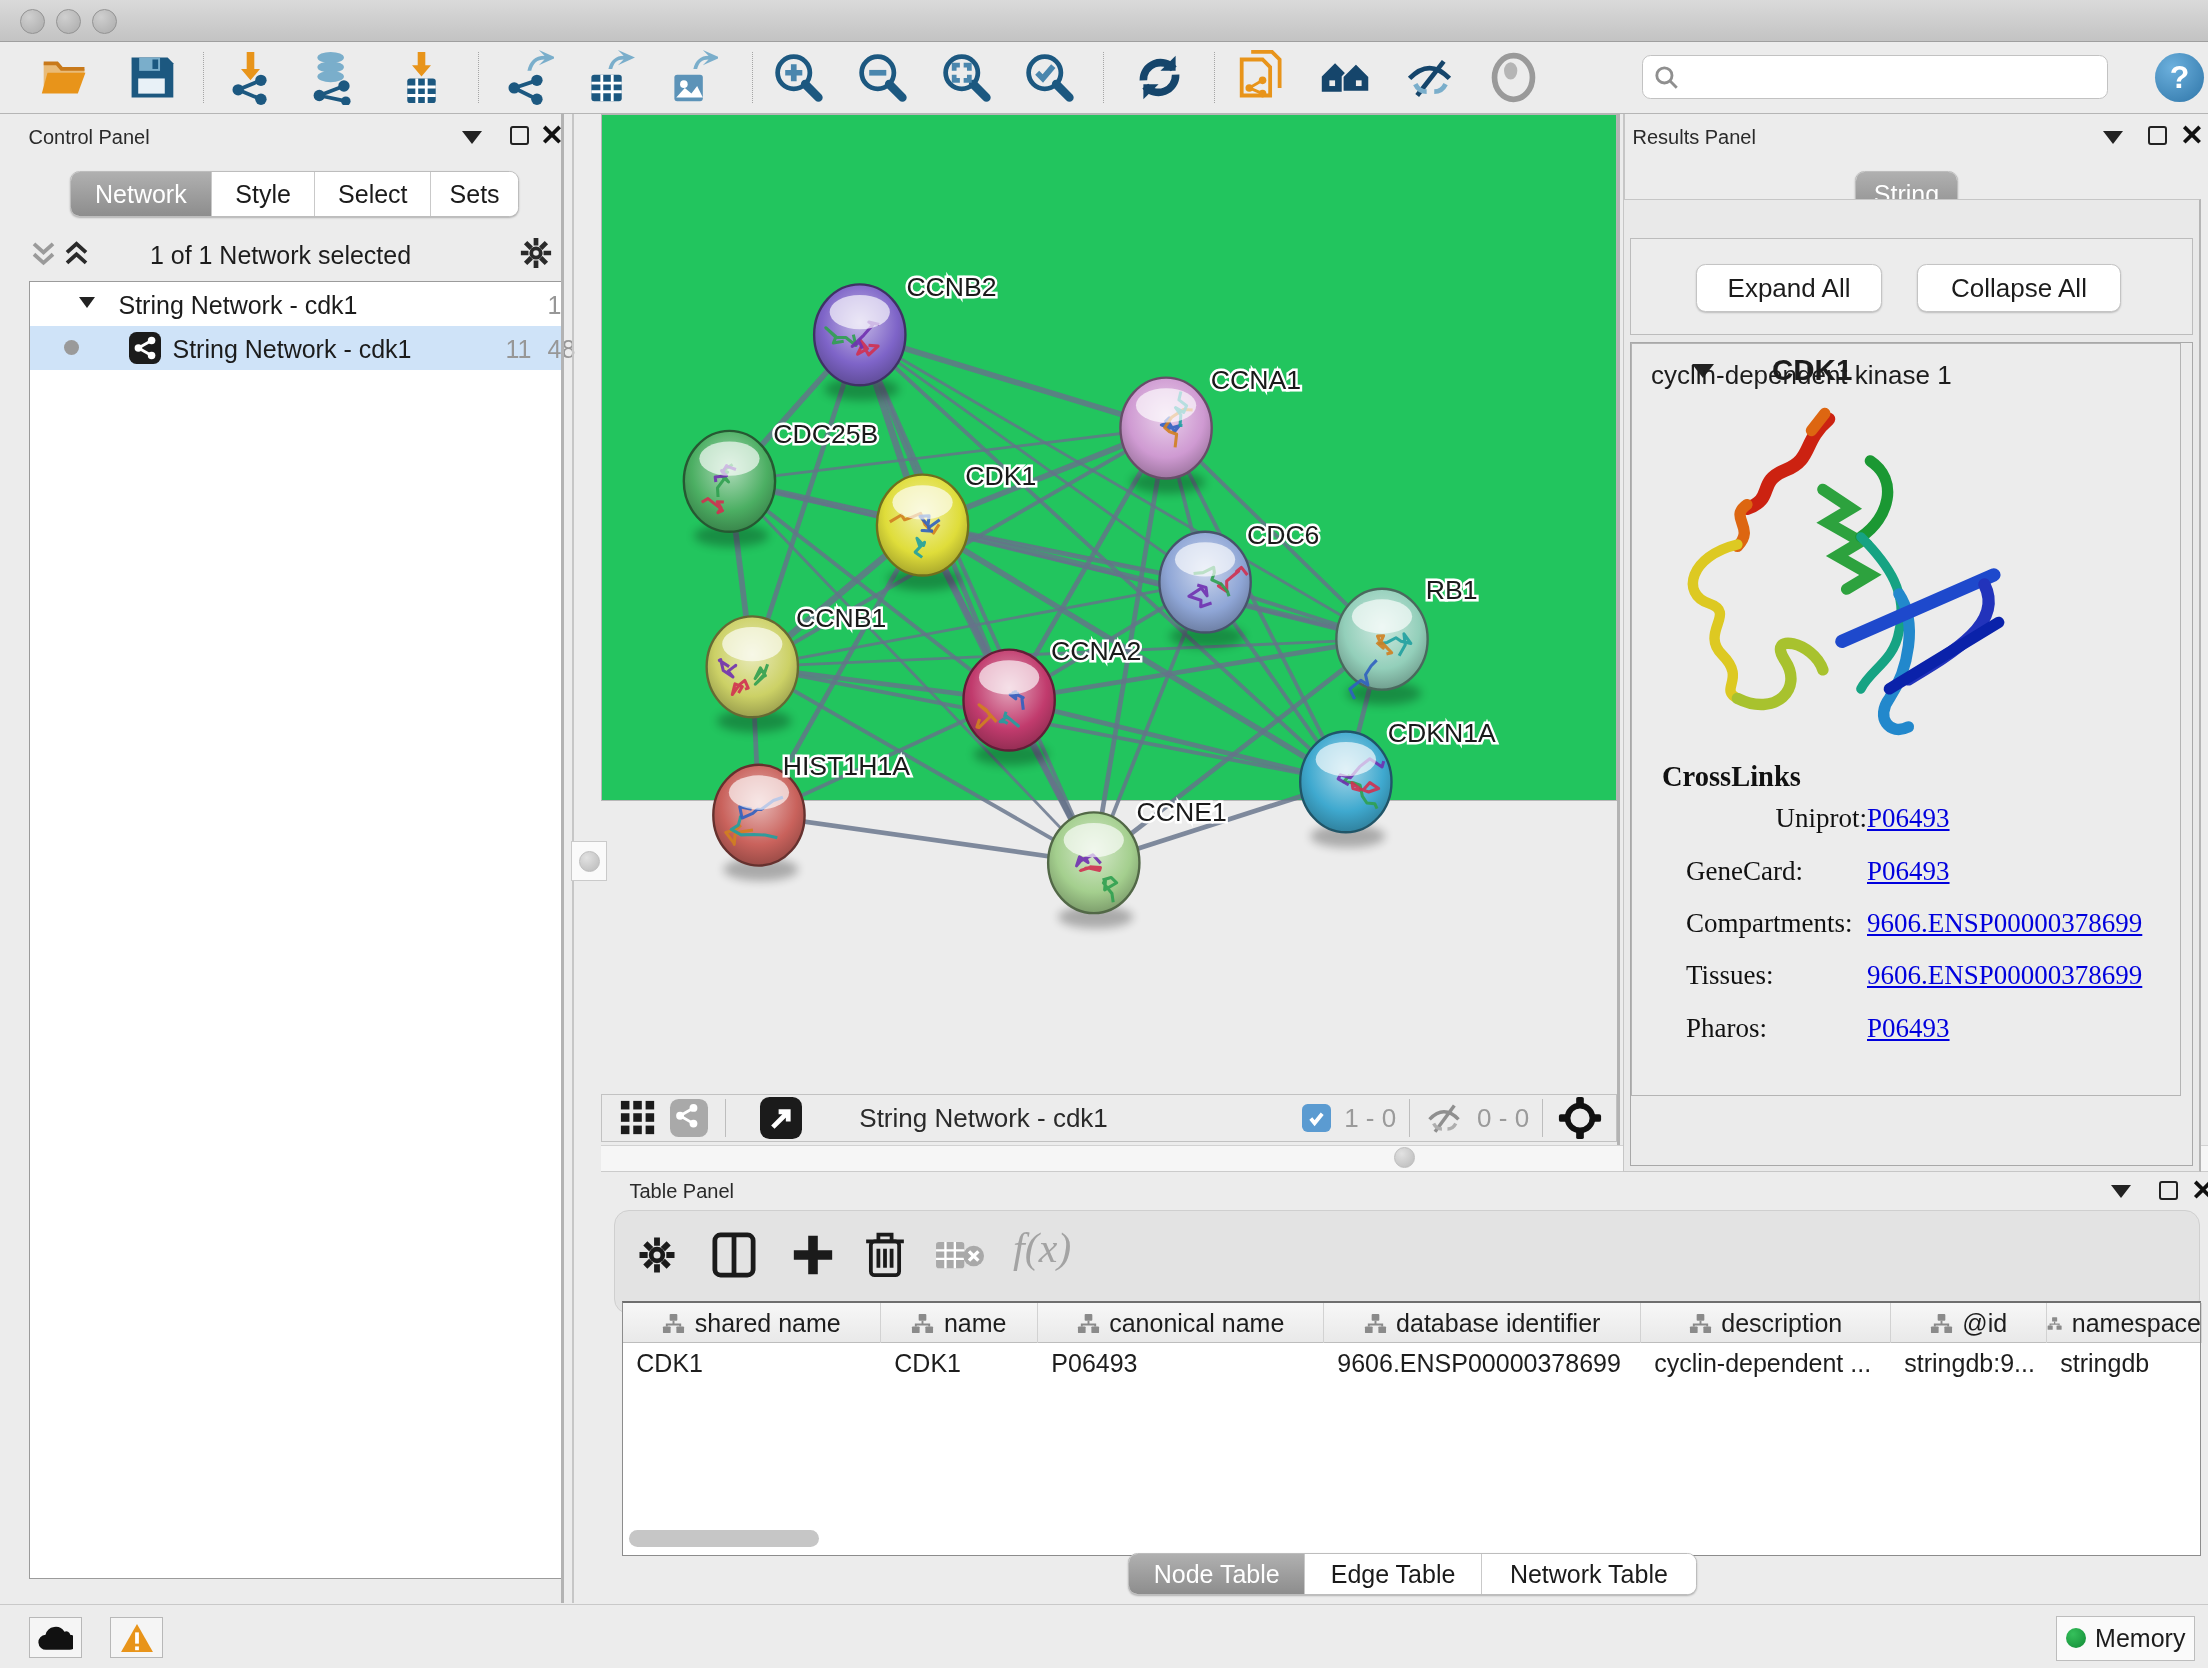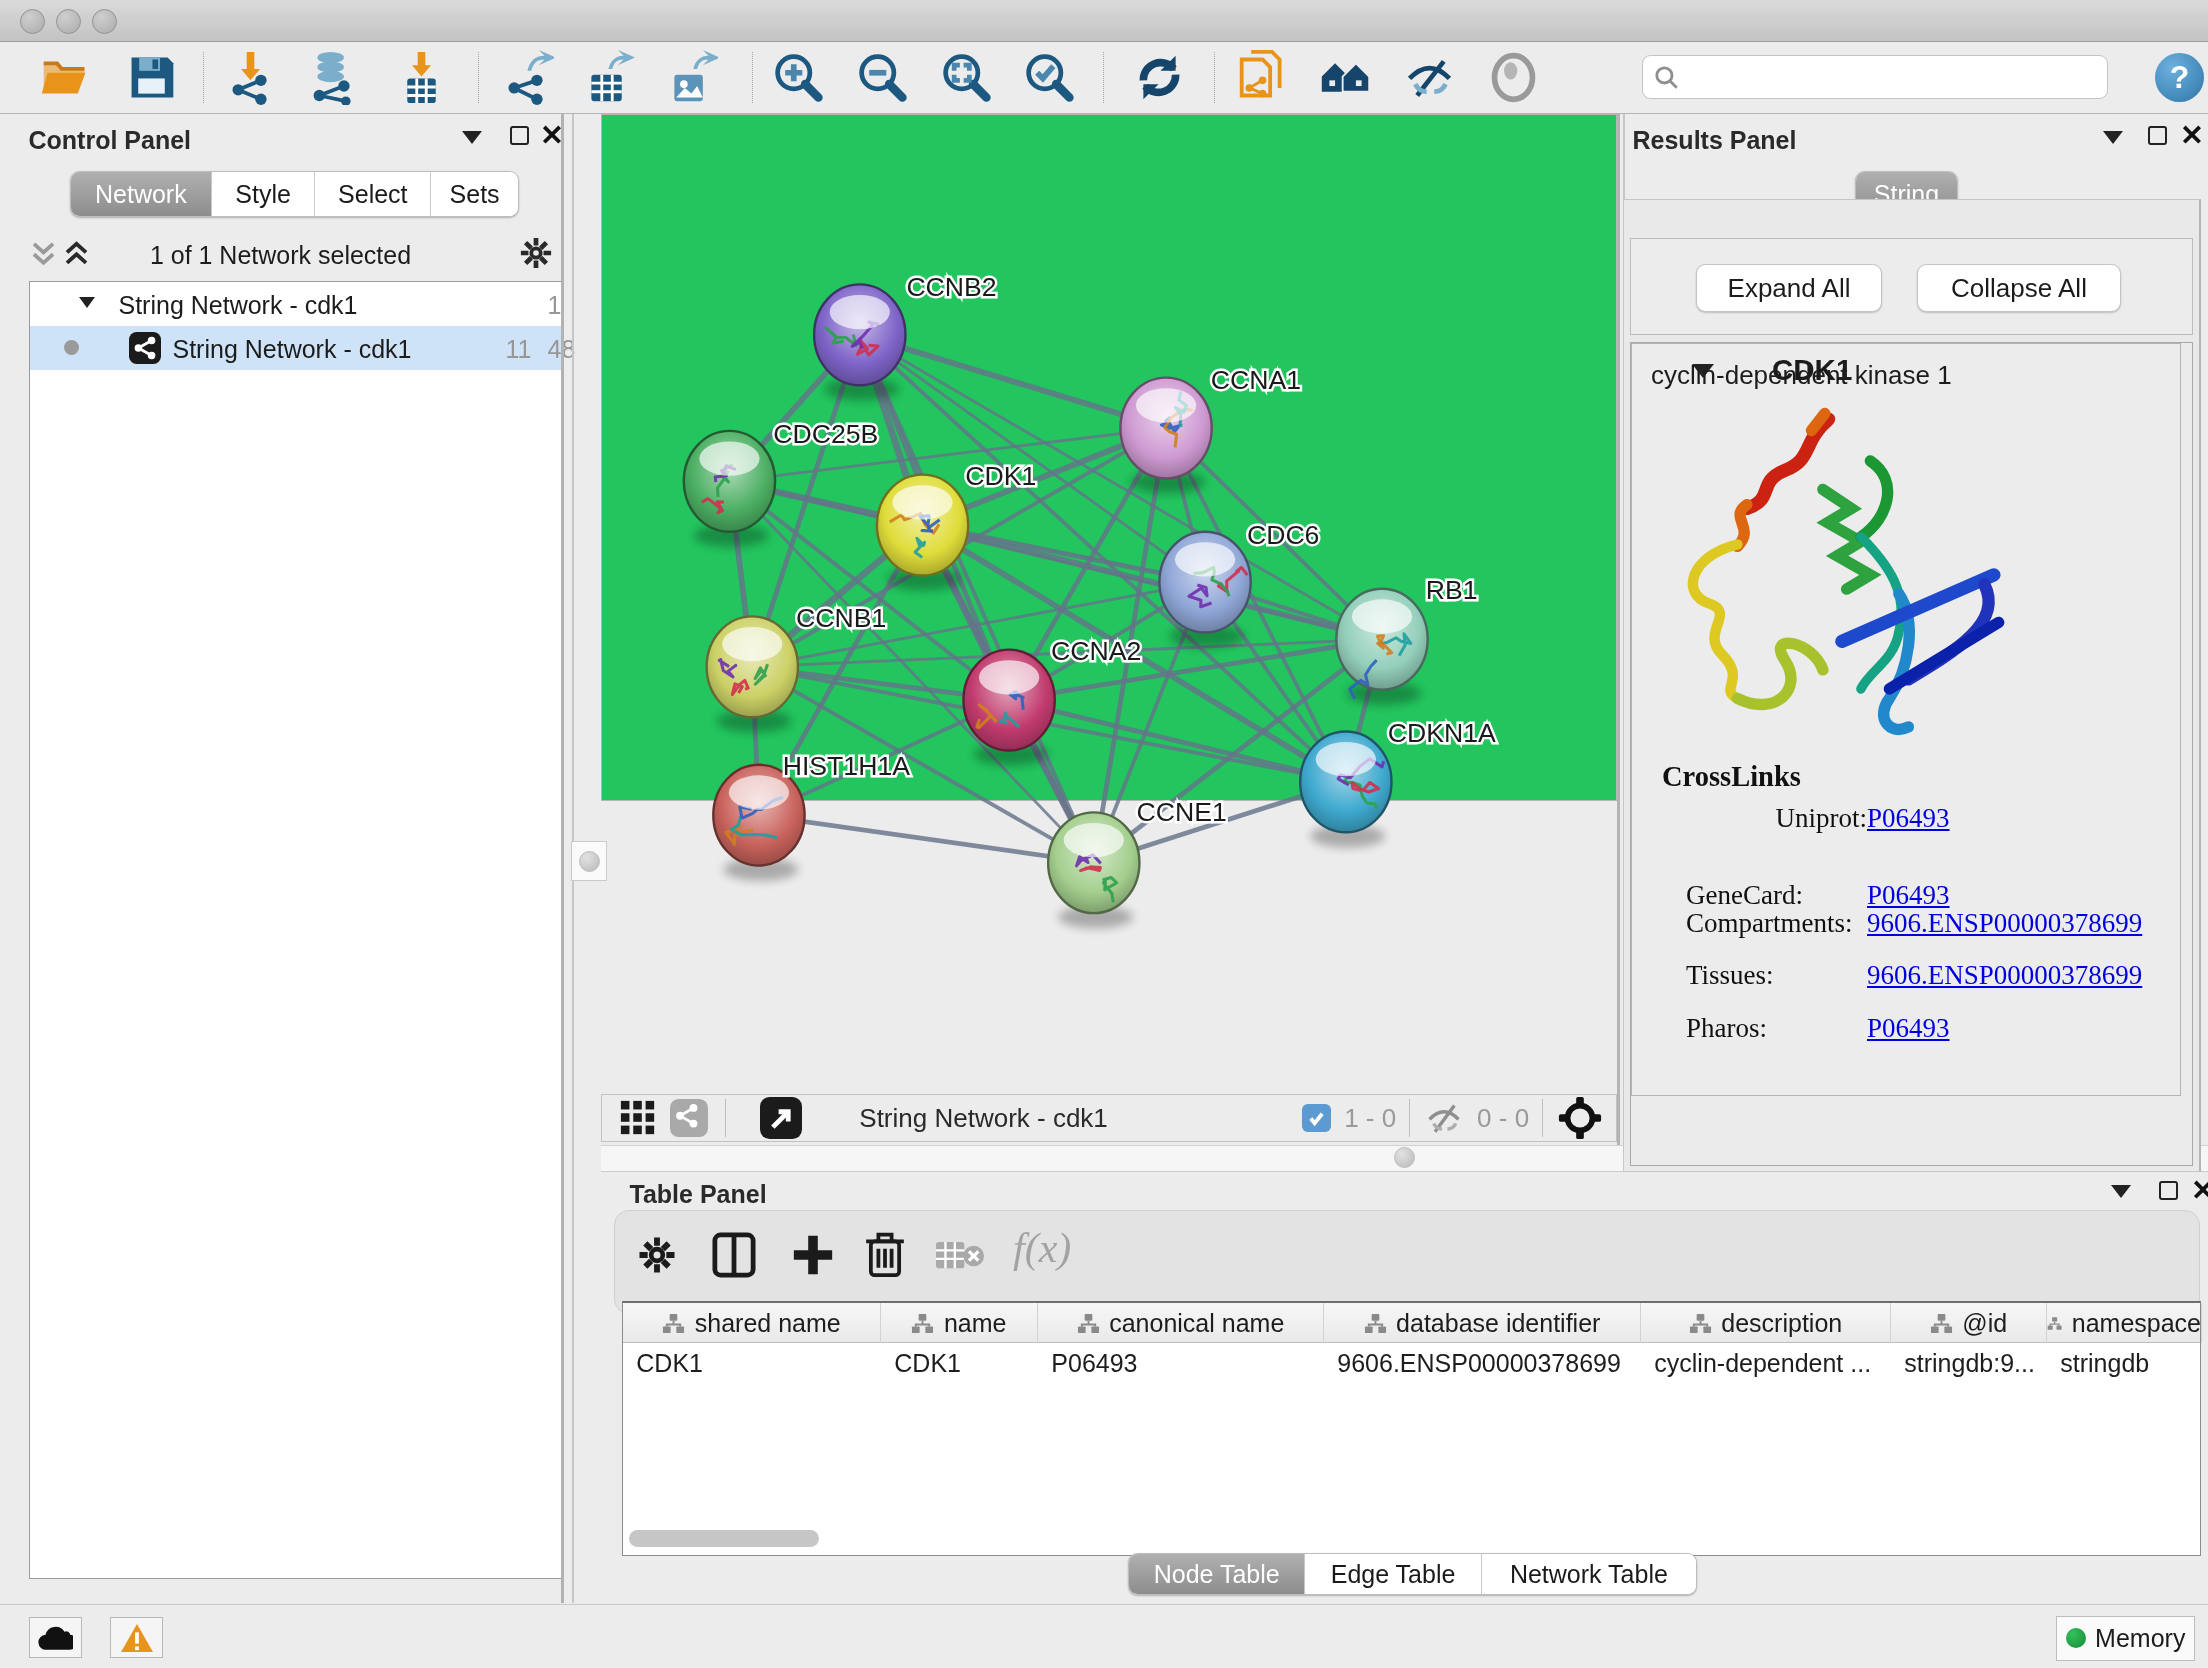--- a/index.html
+++ b/index.html
@@ -15,21 +15,21 @@
   
   #toolbar { left:0; top:42px; width:2208px; height:72px; background:#ececec; border-bottom:1.9px solid #b5b5b5; }
   .tbsep { top:9.5px; height:51px; width:0; border-left:1.9px dotted #a5a5a5; }
   .tbicon { top:7.6px; width:55px; height:55px; }
   .tbicon svg { width:100%; height:100%; }
   #search-box { left:1642px; top:13.3px; width:466px; height:44px; background:#fff; border:1.9px solid #c2c2c2; border-radius:8.6px; }
   #search-box svg { position:absolute; left:9.5px; top:7.6px; }
   #help-btn { left:2155px; top:11.4px; width:49px; height:49px; border-radius:50%; background:radial-gradient(circle at 35% 30%, #6cb0dd,#2e75a8); color:#fff; font-size:32px; font-weight:bold; text-align:center; line-height:49px; }
 
   
-  .panel-title { font-size:25px; color:#2a2a2a;font-weight:bold; }
+  .panel-title { font-size:20px; color:#2a2a2a; }
   .ptri { width:0; height:0; border-left:10.5px solid transparent; border-right:10.5px solid transparent; border-top:13.3px solid #222; }
   .psq { width:19px; height:19px; border:2.9px solid #222; border-radius:2.9px; }
   .px { font-size:28.5px; font-weight:bold; color:#111; line-height:21px; }
 
   .seg { display:flex; border-radius:9.5px; overflow:hidden; border:1px solid #bdbdbd; background:#fff; box-shadow:0 1px 1.9px rgba(0,0,0,.25); }
   .seg > div { display:flex; align-items:center; justify-content:center; font-size:25px; color:#1a1a1a; background:#fff; border-right:1px solid #c9c9c9; }
   .seg > div:last-child { border-right:none; }
   .seg > div.sel { background:linear-gradient(#b0b0b0,#8d8d8d); color:#fff; }
 
   
@@ -618,21 +618,21 @@
         <path d="M202 142 C232 172 252 202 242 242 C237 272 212 282 202 302" stroke="#16a383" stroke-width="10"></path>
         <path d="M242 202 C262 232 252 282 232 312 C217 332 232 352 252 342" stroke="#2288cc" stroke-width="12"></path>
         <path d="M182 252 L342 182" stroke="#1e49cc" stroke-width="14"></path>
         <path d="M332 192 C352 232 302 262 252 292" stroke="#2233bb" stroke-width="13"></path>
         <path d="M232 302 L347 232" stroke="#0a22aa" stroke-width="12"></path>
       </g>
     </svg>
     <div class="xl abs" style="left:31px;top:418px;font-weight:bold;font-size:28.5px">CrossLinks</div>
     <div id="crosslinks">
         <div class="xl abs" style="left: 55px; top: 460px;"><span style="display: inline-block; width: 181px; text-align: right;">Uniprot:</span><a href="#">P06493</a></div>
-        <div class="xl abs" style="left: 55px; top: 513px;"><span style="display: inline-block; width: 181px; margin-top: 24px;">GeneCard:</span><a href="#">P06493</a></div>
+        <div class="xl abs" style="left: 55px; top: 513px;"><span style="display: inline-block; width: 181px;">GeneCard:</span><a href="#">P06493</a></div>
         <div class="xl abs" style="left: 55px; top: 565px;"><span style="display: inline-block; width: 181px;">Compartments:</span><a href="#">9606.ENSP00000378699</a></div>
         <div class="xl abs" style="left: 55px; top: 617px;"><span style="display: inline-block; width: 181px;">Tissues:</span><a href="#">9606.ENSP00000378699</a></div>
         <div class="xl abs" style="left: 55px; top: 670px;"><span style="display: inline-block; width: 181px;">Pharos:</span><a href="#">P06493</a></div>
       </div>
   </div>
 </div>
 
 <div class="abs" style="left:601px;top:1172px;width:1607px;height:426px">
   <div class="panel-title abs" style="left:28.5px;top:7.6px">Table Panel</div>
   <div class="ptri abs" style="left:1510px;top:13.3px"></div>

